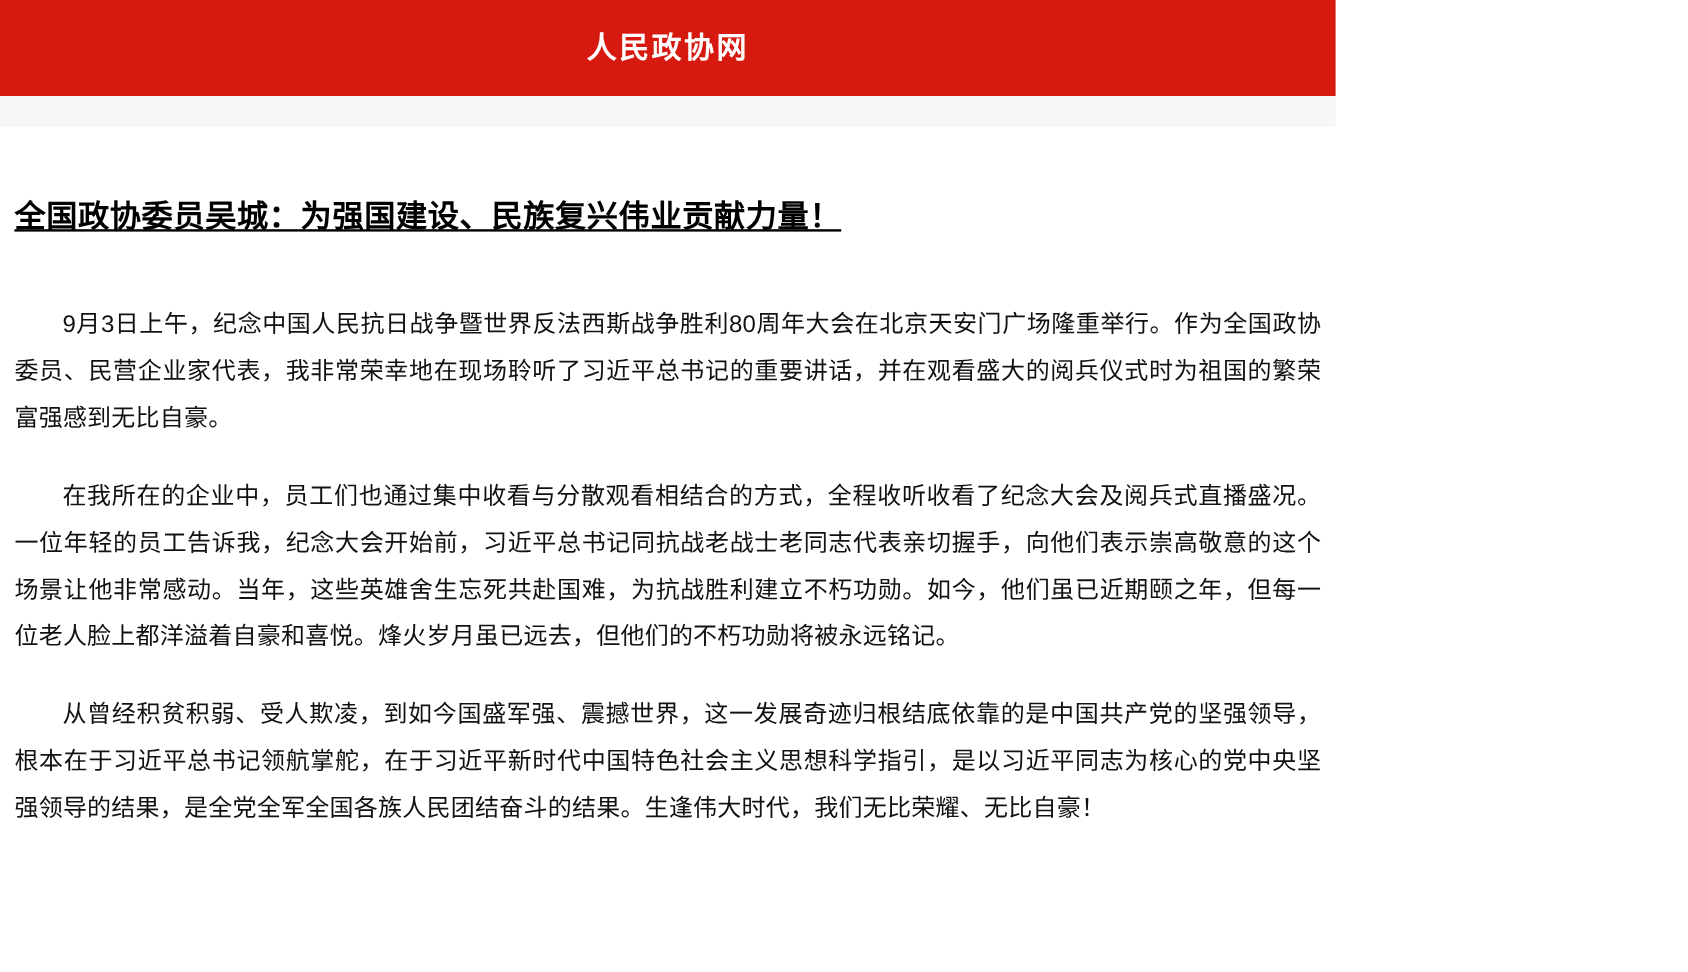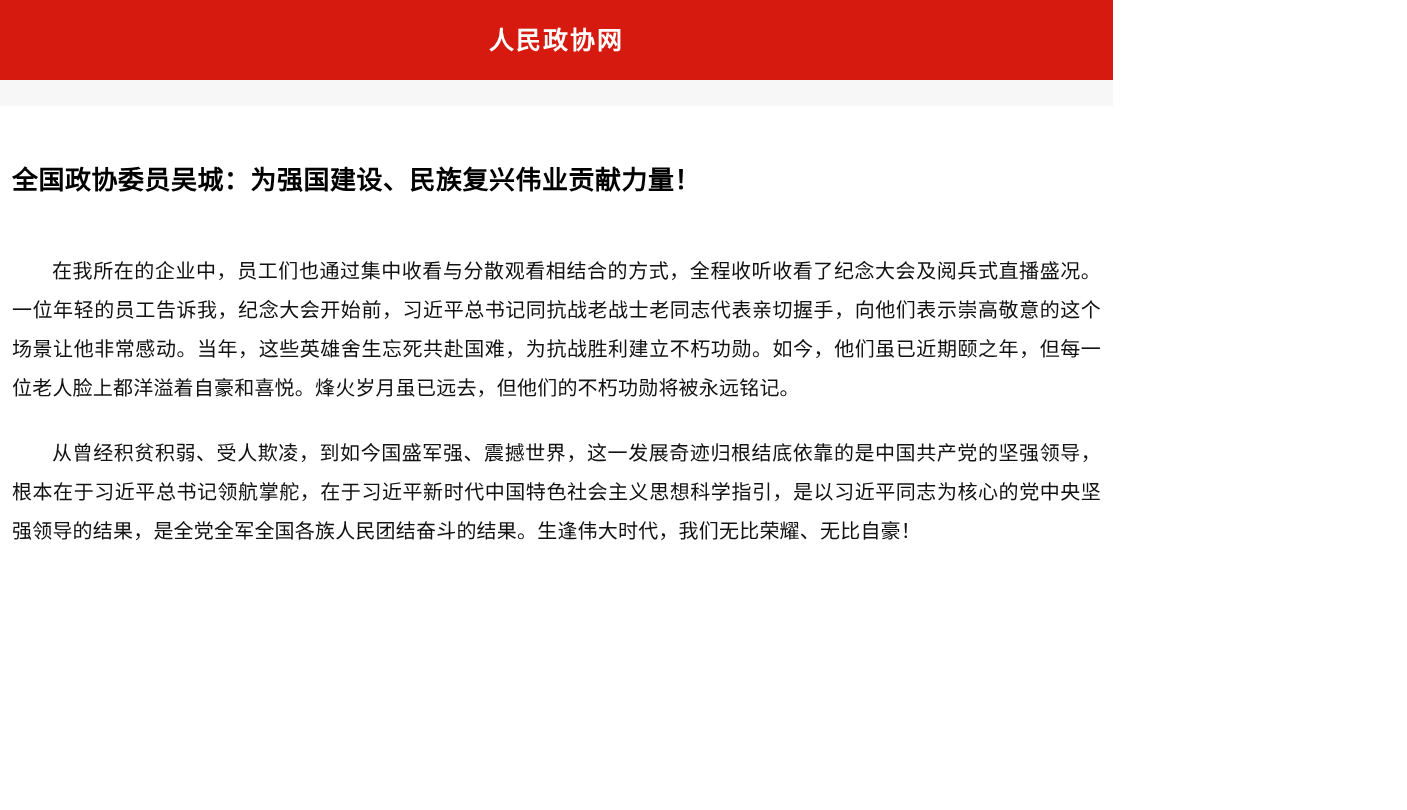--- a/index.html
+++ b/index.html
@@ -50,20 +50,21 @@
     box-sizing: border-box;
   }
   .article-title {
     margin: 0;
     padding: 56px 0 0 0;
     font-size: 26px;
     font-weight: bold;
     color: #000000;
     line-height: 1.4;
     letter-spacing: 0.5px;
+    text-decoration: underline;
   }
   .article-body {
     margin: 0;
     padding-top: 54px;
   }
   .article-body p {
     margin: 0 0 26px 0;
     font-size: 20px;
     line-height: 1.95;
     color: #111111;
@@ -84,19 +85,20 @@
     <span class="site-title">人民政协网</span>
   </div>
 
   <div class="header-gap"></div>
 
   <div class="content">
 
     <h1 class="article-title">全国政协委员吴城：为强国建设、民族复兴伟业贡献力量！</h1>
 
     <div class="article-body">
+      <p>9月3日上午，纪念中国人民抗日战争暨世界反法西斯战争胜利80周年大会在北京天安门广场隆重举行。作为全国政协委员、民营企业家代表，我非常荣幸地在现场聆听了习近平总书记的重要讲话，并在观看盛大的阅兵仪式时为祖国的繁荣富强感到无比自豪。</p>
       <p>在我所在的企业中，员工们也通过集中收看与分散观看相结合的方式，全程收听收看了纪念大会及阅兵式直播盛况。一位年轻的员工告诉我，纪念大会开始前，习近平总书记同抗战老战士老同志代表亲切握手，向他们表示崇高敬意的这个场景让他非常感动。当年，这些英雄舍生忘死共赴国难，为抗战胜利建立不朽功勋。如今，他们虽已近期颐之年，但每一位老人脸上都洋溢着自豪和喜悦。烽火岁月虽已远去，但他们的不朽功勋将被永远铭记。</p>
       <p>从曾经积贫积弱、受人欺凌，到如今国盛军强、震撼世界，这一发展奇迹归根结底依靠的是中国共产党的坚强领导，根本在于习近平总书记领航掌舵，在于习近平新时代中国特色社会主义思想科学指引，是以习近平同志为核心的党中央坚强领导的结果，是全党全军全国各族人民团结奋斗的结果。生逢伟大时代，我们无比荣耀、无比自豪！</p>
     </div>
 
   </div>
 
 </div>
 
 </body></html>

